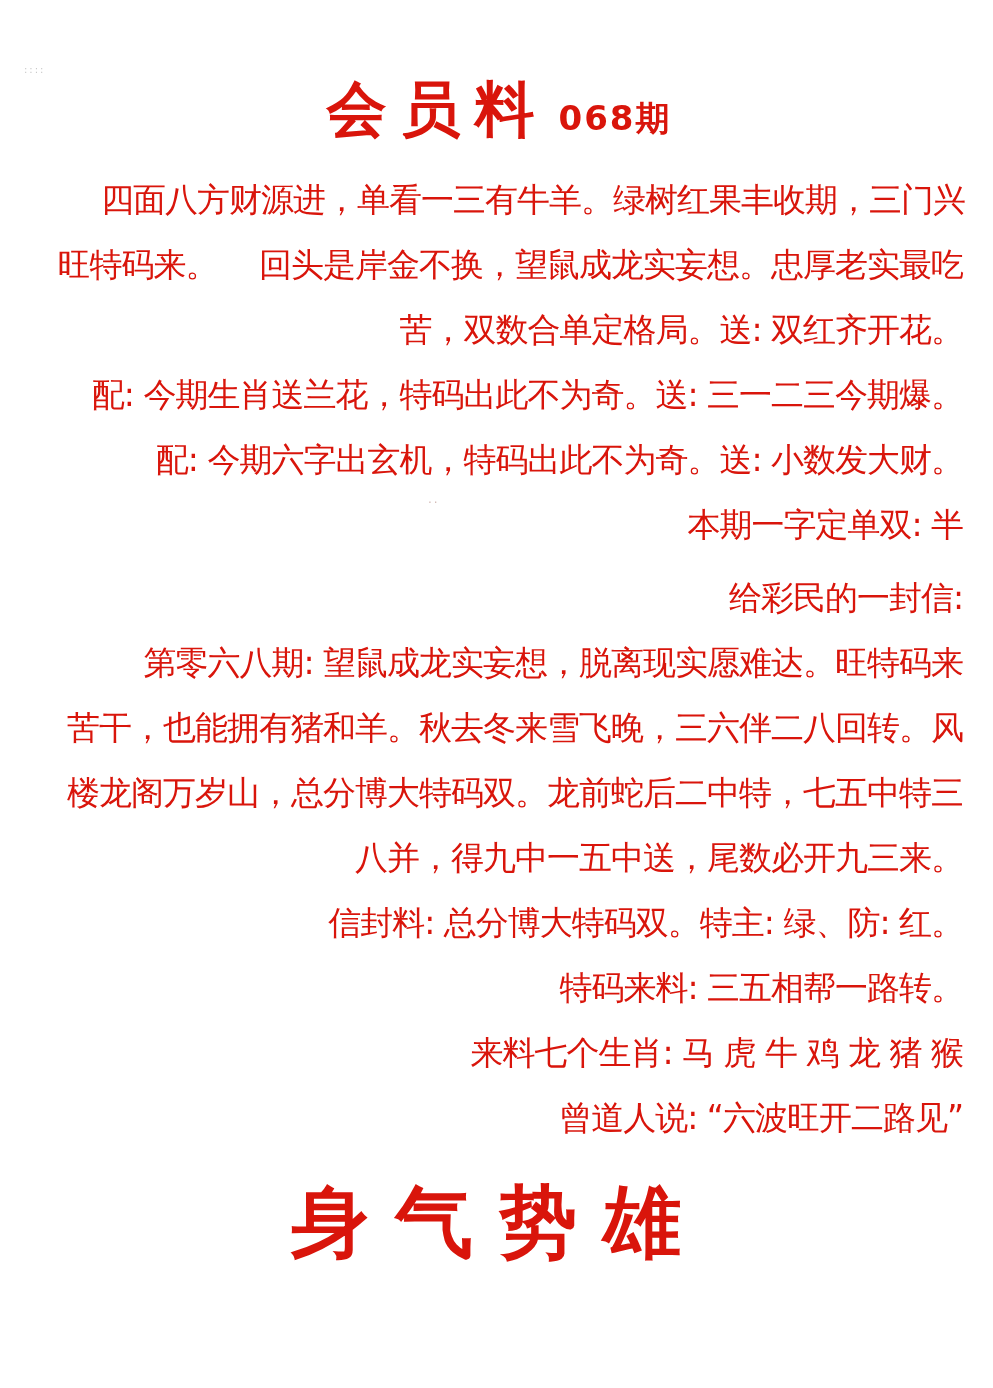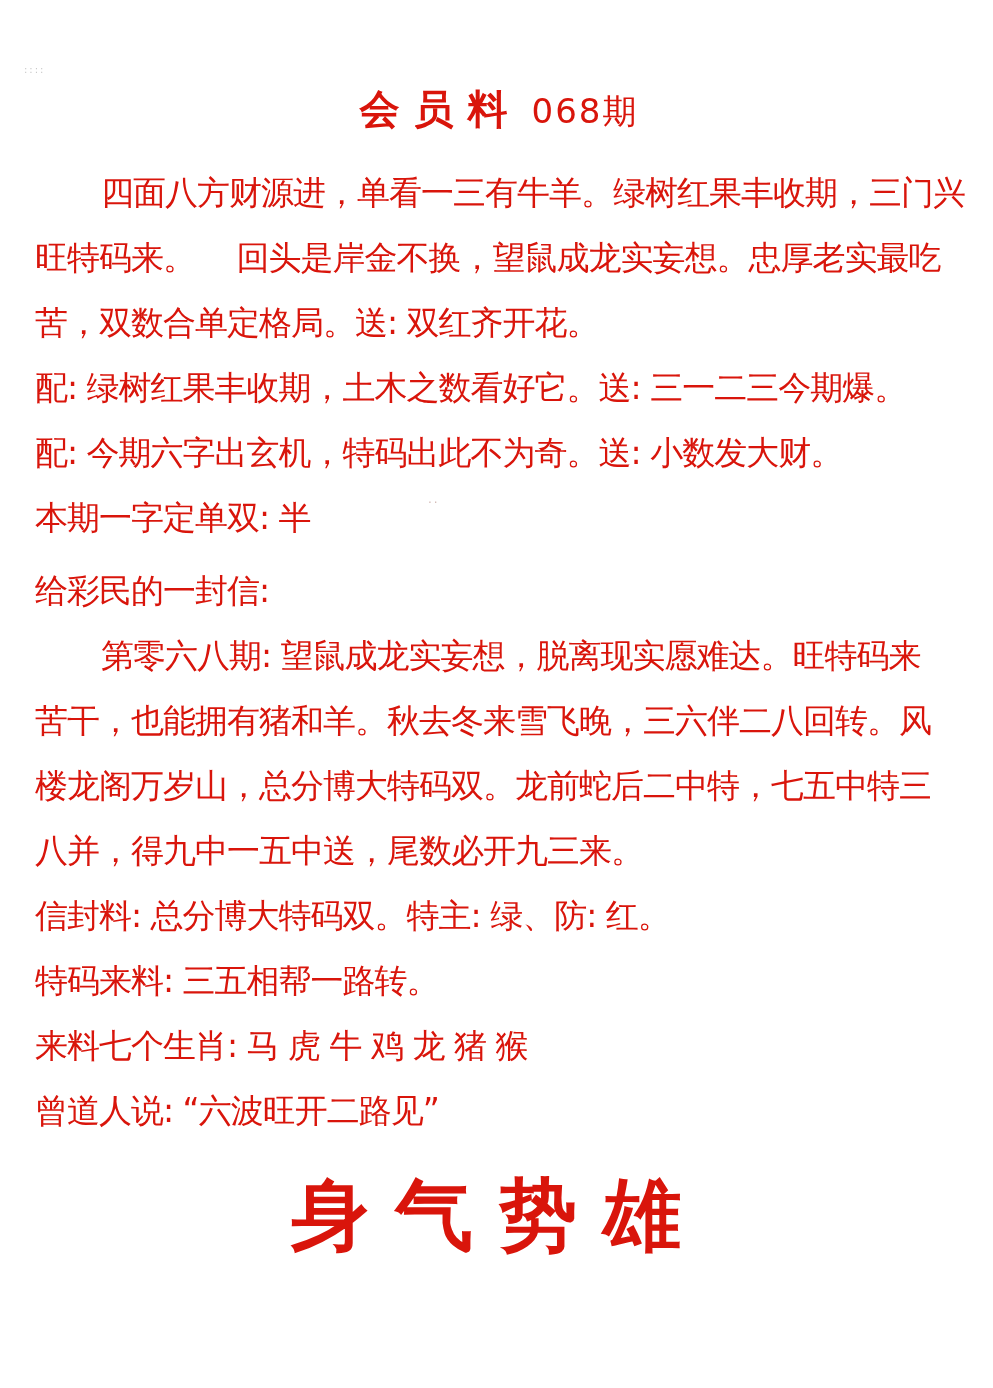--- a/index.html
+++ b/index.html
@@ -13,40 +13,41 @@
   }
   .content{padding:76px 30px 0 35px;}
 
   
   .sec-title{
     text-align:center;
     line-height:66px;
     white-space:nowrap;
   }
   .sec-title .big{
-    font-size:40px;
+    font-size:60px;
     font-weight:bold;
     letter-spacing:14px;
     vertical-align:baseline;
   }
   .sec-title .issue{
     font-size:34px;
-    font-weight:normal;
+    font-weight:bold;
     letter-spacing:2px;
     margin-left:10px;
     vertical-align:baseline;
   }
 
   
   .line{
     font-size:33px;
     letter-spacing:-1px;
     line-height:65px;
     white-space:nowrap;
     font-weight:500;
+    text-align:right;
   }
   .indent{text-indent:66px;}
 
   .member-body{margin-top:9px;}
   .envelope-title{margin-top:48px;}
   .envelope-body{margin-top:8px;}
 
   .footer-slogan{
     margin-top:22px;
     text-align:center;
@@ -78,21 +79,21 @@
   <div class="content">
 
     <div class="sec-title">
       <span class="big">会员料</span><span class="issue">068期</span>
     </div>
 
     <div class="member-body">
       <div class="line indent">四面八方财源进，单看一三有牛羊。绿树红果丰收期，三门兴</div>
       <div class="line">旺特码来。　 回头是岸金不换，望鼠成龙实妄想。忠厚老实最吃</div>
       <div class="line">苦，双数合单定格局。送: 双红齐开花。</div>
-      <div class="line">配: 绿树红果丰收期，土木之数看好它。送: 三一二三今期爆。</div>
+      <div class="line">配: 今期生肖送兰花，特码出此不为奇。送: 三一二三今期爆。</div>
       <div class="line">配: 今期六字出玄机，特码出此不为奇。送: 小数发大财。</div>
       <div class="line">本期一字定单双: 半</div>
     </div>
 
 
     <div class="envelope-body">
       <div class="line">给彩民的一封信:</div>
       <div class="line indent">第零六八期: 望鼠成龙实妄想，脱离现实愿难达。旺特码来</div>
       <div class="line">苦干，也能拥有猪和羊。秋去冬来雪飞晚，三六伴二八回转。风</div>
       <div class="line">楼龙阁万岁山，总分博大特码双。龙前蛇后二中特，七五中特三</div>

